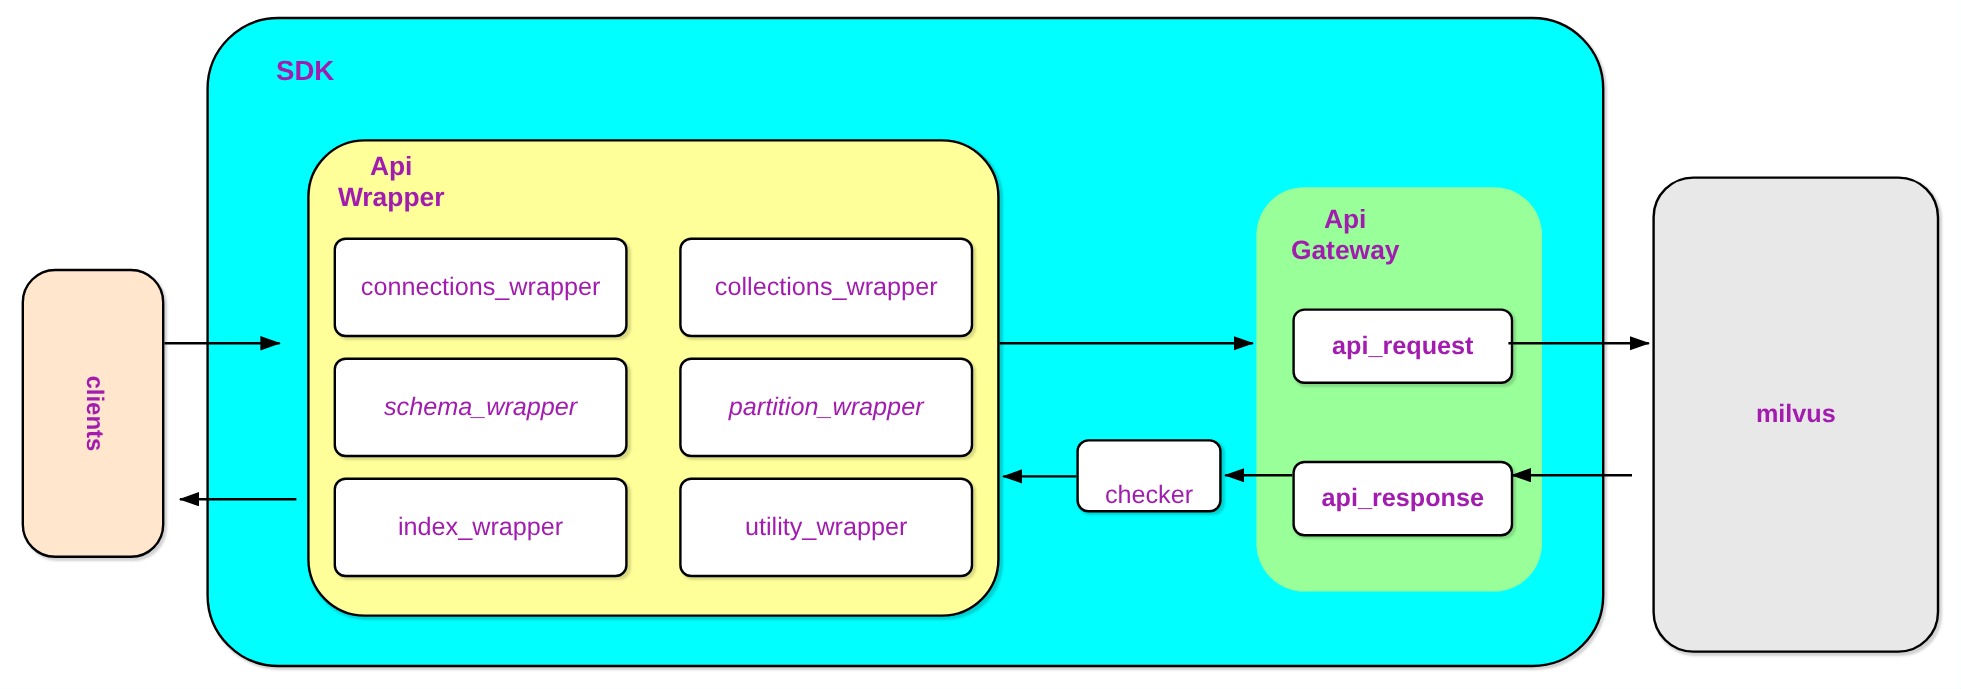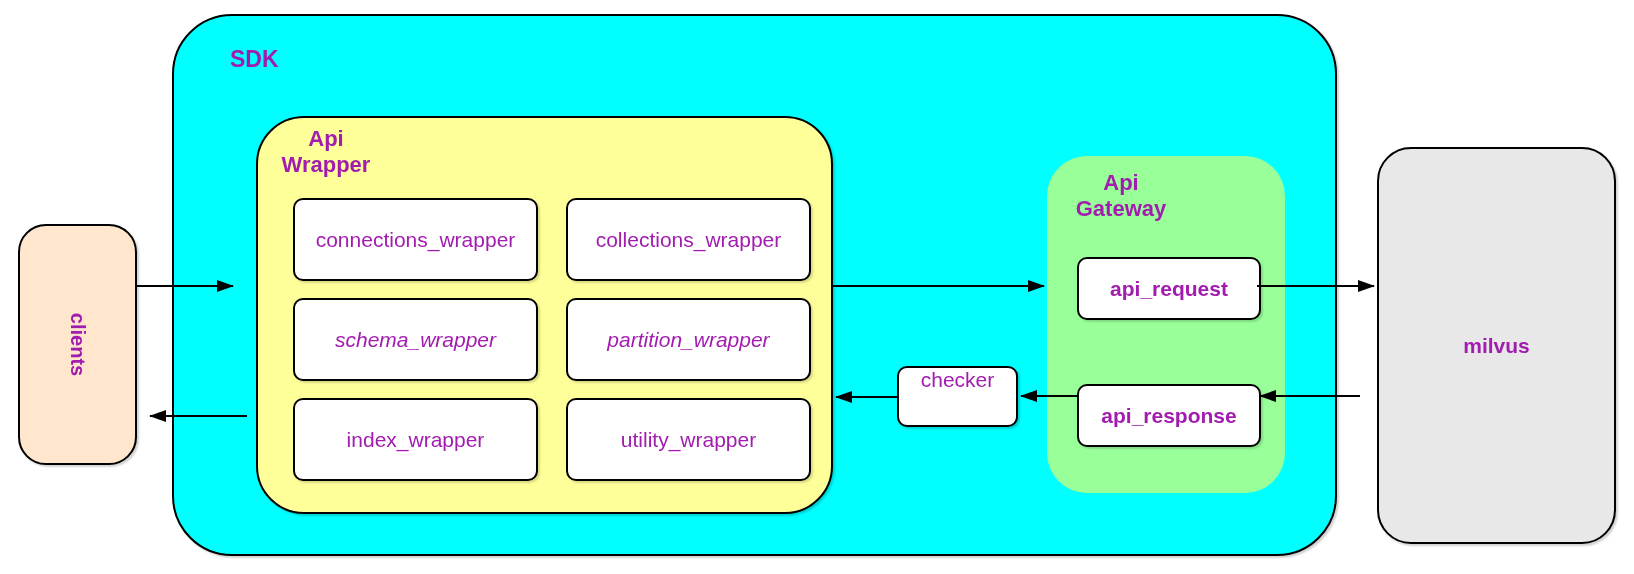--- a/index.html
+++ b/index.html
@@ -25,37 +25,37 @@
   .api-wrapper { left:256px; top:116px; width:577px; height:398px;
                  background:#FFFF99; border:2px solid #000; border-radius:48px; }
   .aw-title { position:absolute; left:10px; top:8px; width:116px;
               text-align:center; font-weight:bold; font-size:22px; line-height:1.2; }
   .aw-title span, .gw-title span { display:block; }
 
   .wbox { position:absolute; width:241px; height:79px; background:#ffffff;
           border:2px solid #000; border-radius:10px;
           display:flex; align-items:center; justify-content:center;
           font-size:21px; box-shadow:2px 2px 2px rgba(0,0,0,0.15); }
-  .c1 { left:20px;margin-left:15px; }  .c2 { left:308px; }
+  .c1 { left:20px; }  .c2 { left:308px; }
   .r1 { top:80px; }   .r2 { top:180px;font-style:italic; }  .r3 { top:280px; }
 
   .gateway { left:1047px; top:156px; width:238px; height:337px;
              background:#99FF99; border:none; border-radius:40px; }
   .gw-title { position:absolute; left:14px; top:14px; width:120px;
               text-align:center; font-weight:bold; font-size:22px; line-height:1.2; }
   .gw-box { position:absolute; left:30px; width:180px; height:59px;
             background:#ffffff; border:2px solid #000; border-radius:10px;
             display:flex; align-items:center; justify-content:center;
             font-size:21px; box-shadow:2px 2px 2px rgba(0,0,0,0.15);font-weight:bold; }
   .gw-request  { top:101px; }
   .gw-response { top:228px; }
 
   .checker { left:897px; top:366px; width:121px; height:61px;
              background:#ffffff; border:2px solid #000; border-radius:10px;
-             display:flex; align-items:flex-start; justify-content:center;
+             display:flex; align-items:flex-end; justify-content:center;
              font-size:21px; }
 
   .milvus { left:1377px; top:147px; width:239px; height:397px;
             background:#E8E8E8; border:2px solid #000; border-radius:34px;
             display:flex; align-items:center; justify-content:center;
             font-weight:bold; font-size:21px; }
 
   svg.arrows { position:absolute; left:0; top:0; width:1634px; height:574px;
                pointer-events:none; }
   svg.arrows line { stroke:#000; stroke-width:2; }

